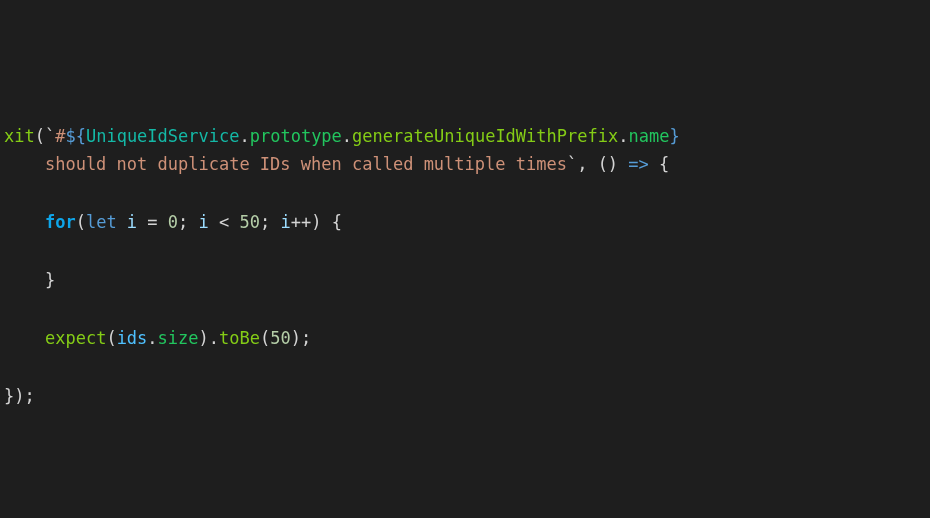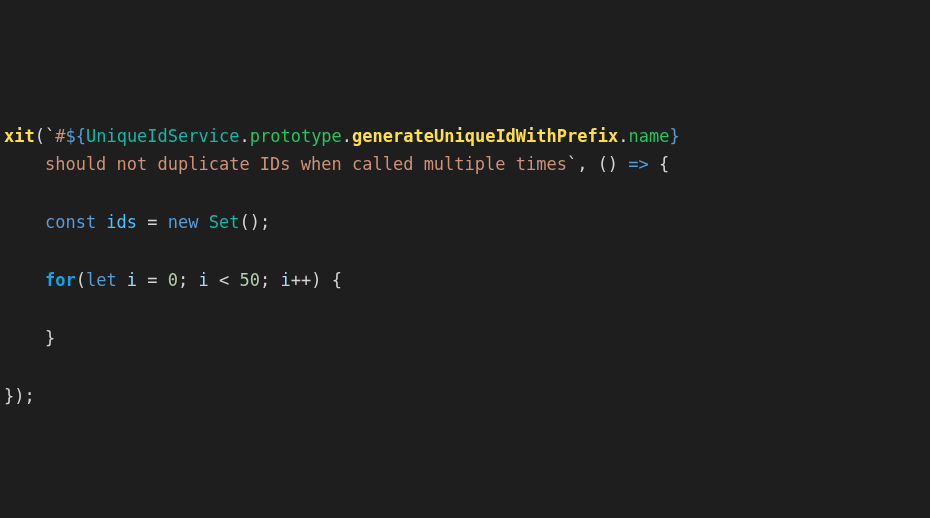--- a/index.html
+++ b/index.html
@@ -9,42 +9,42 @@
     font-size: 17px;
     line-height: 1.7;
     color: #d4d4d4;
     padding: 6px 0 6px 4px;
     white-space: pre;
     overflow: hidden;
     width: 930px;
     height: 518px;
   }
   .line { display: block; }
-  .fn { color: #fde047; font-weight: bold; }
+  .fn { color: #84cc16; }
   .str { color: #ce9178; }
   .tmpl { color: #569cd6; }
   .var { color: #9cdcfe; }
   .type { color: #14b8a6; }
   .prop { color: #22c55e; }
   .ctrl { color: #0ea5e9; font-weight: bold; }
   .num { color: #b5cea8; }
   .const { color: #4fc1ff; }
   .punc { color: #d4d4d4; }
   .decl { color: #569cd6; }
 </style>
 </head>
 <body>
 
 
 
 <pre><span class="line"><span class="fn">xit</span><span class="punc">(`</span><span class="str">#</span><span class="tmpl">${</span><span class="type">UniqueIdService</span><span class="punc">.</span><span class="prop">prototype</span><span class="punc">.</span><span class="fn">generateUniqueIdWithPrefix</span><span class="punc">.</span><span class="prop">name</span><span class="tmpl">}</span><span class="str">
     should not duplicate IDs when called multiple times</span><span class="punc">`, () </span><span class="decl">=&gt;</span><span class="punc"> {</span></span>
-<span class="line"><span class="decl">    const </span><span class="const">ids</span><span class="punc"> = </span><span class="decl">new </span><span class="type">Set</span><span class="punc">();</span></span>
 <span class="line"><span class="ctrl">    for</span><span class="punc">(</span><span class="decl">let </span><span class="var">i</span><span class="punc"> = </span><span class="num">0</span><span class="punc">; </span><span class="var">i</span><span class="punc"> &lt; </span><span class="num">50</span><span class="punc">; </span><span class="var">i</span><span class="punc">++) {</span></span>
 <span class="line"><span class="punc">    }</span></span>
+<span class="line"><span>    </span><span class="fn">expect</span><span class="punc">(</span><span class="const">ids</span><span class="punc">.</span><span class="prop">size</span><span class="punc">).</span><span class="fn">toBe</span><span class="punc">(</span><span class="num">50</span><span class="punc">);</span></span>
 <span class="line"><span class="punc">});</span></span>
 
 
 
 
 
 </pre>
 
 
 

